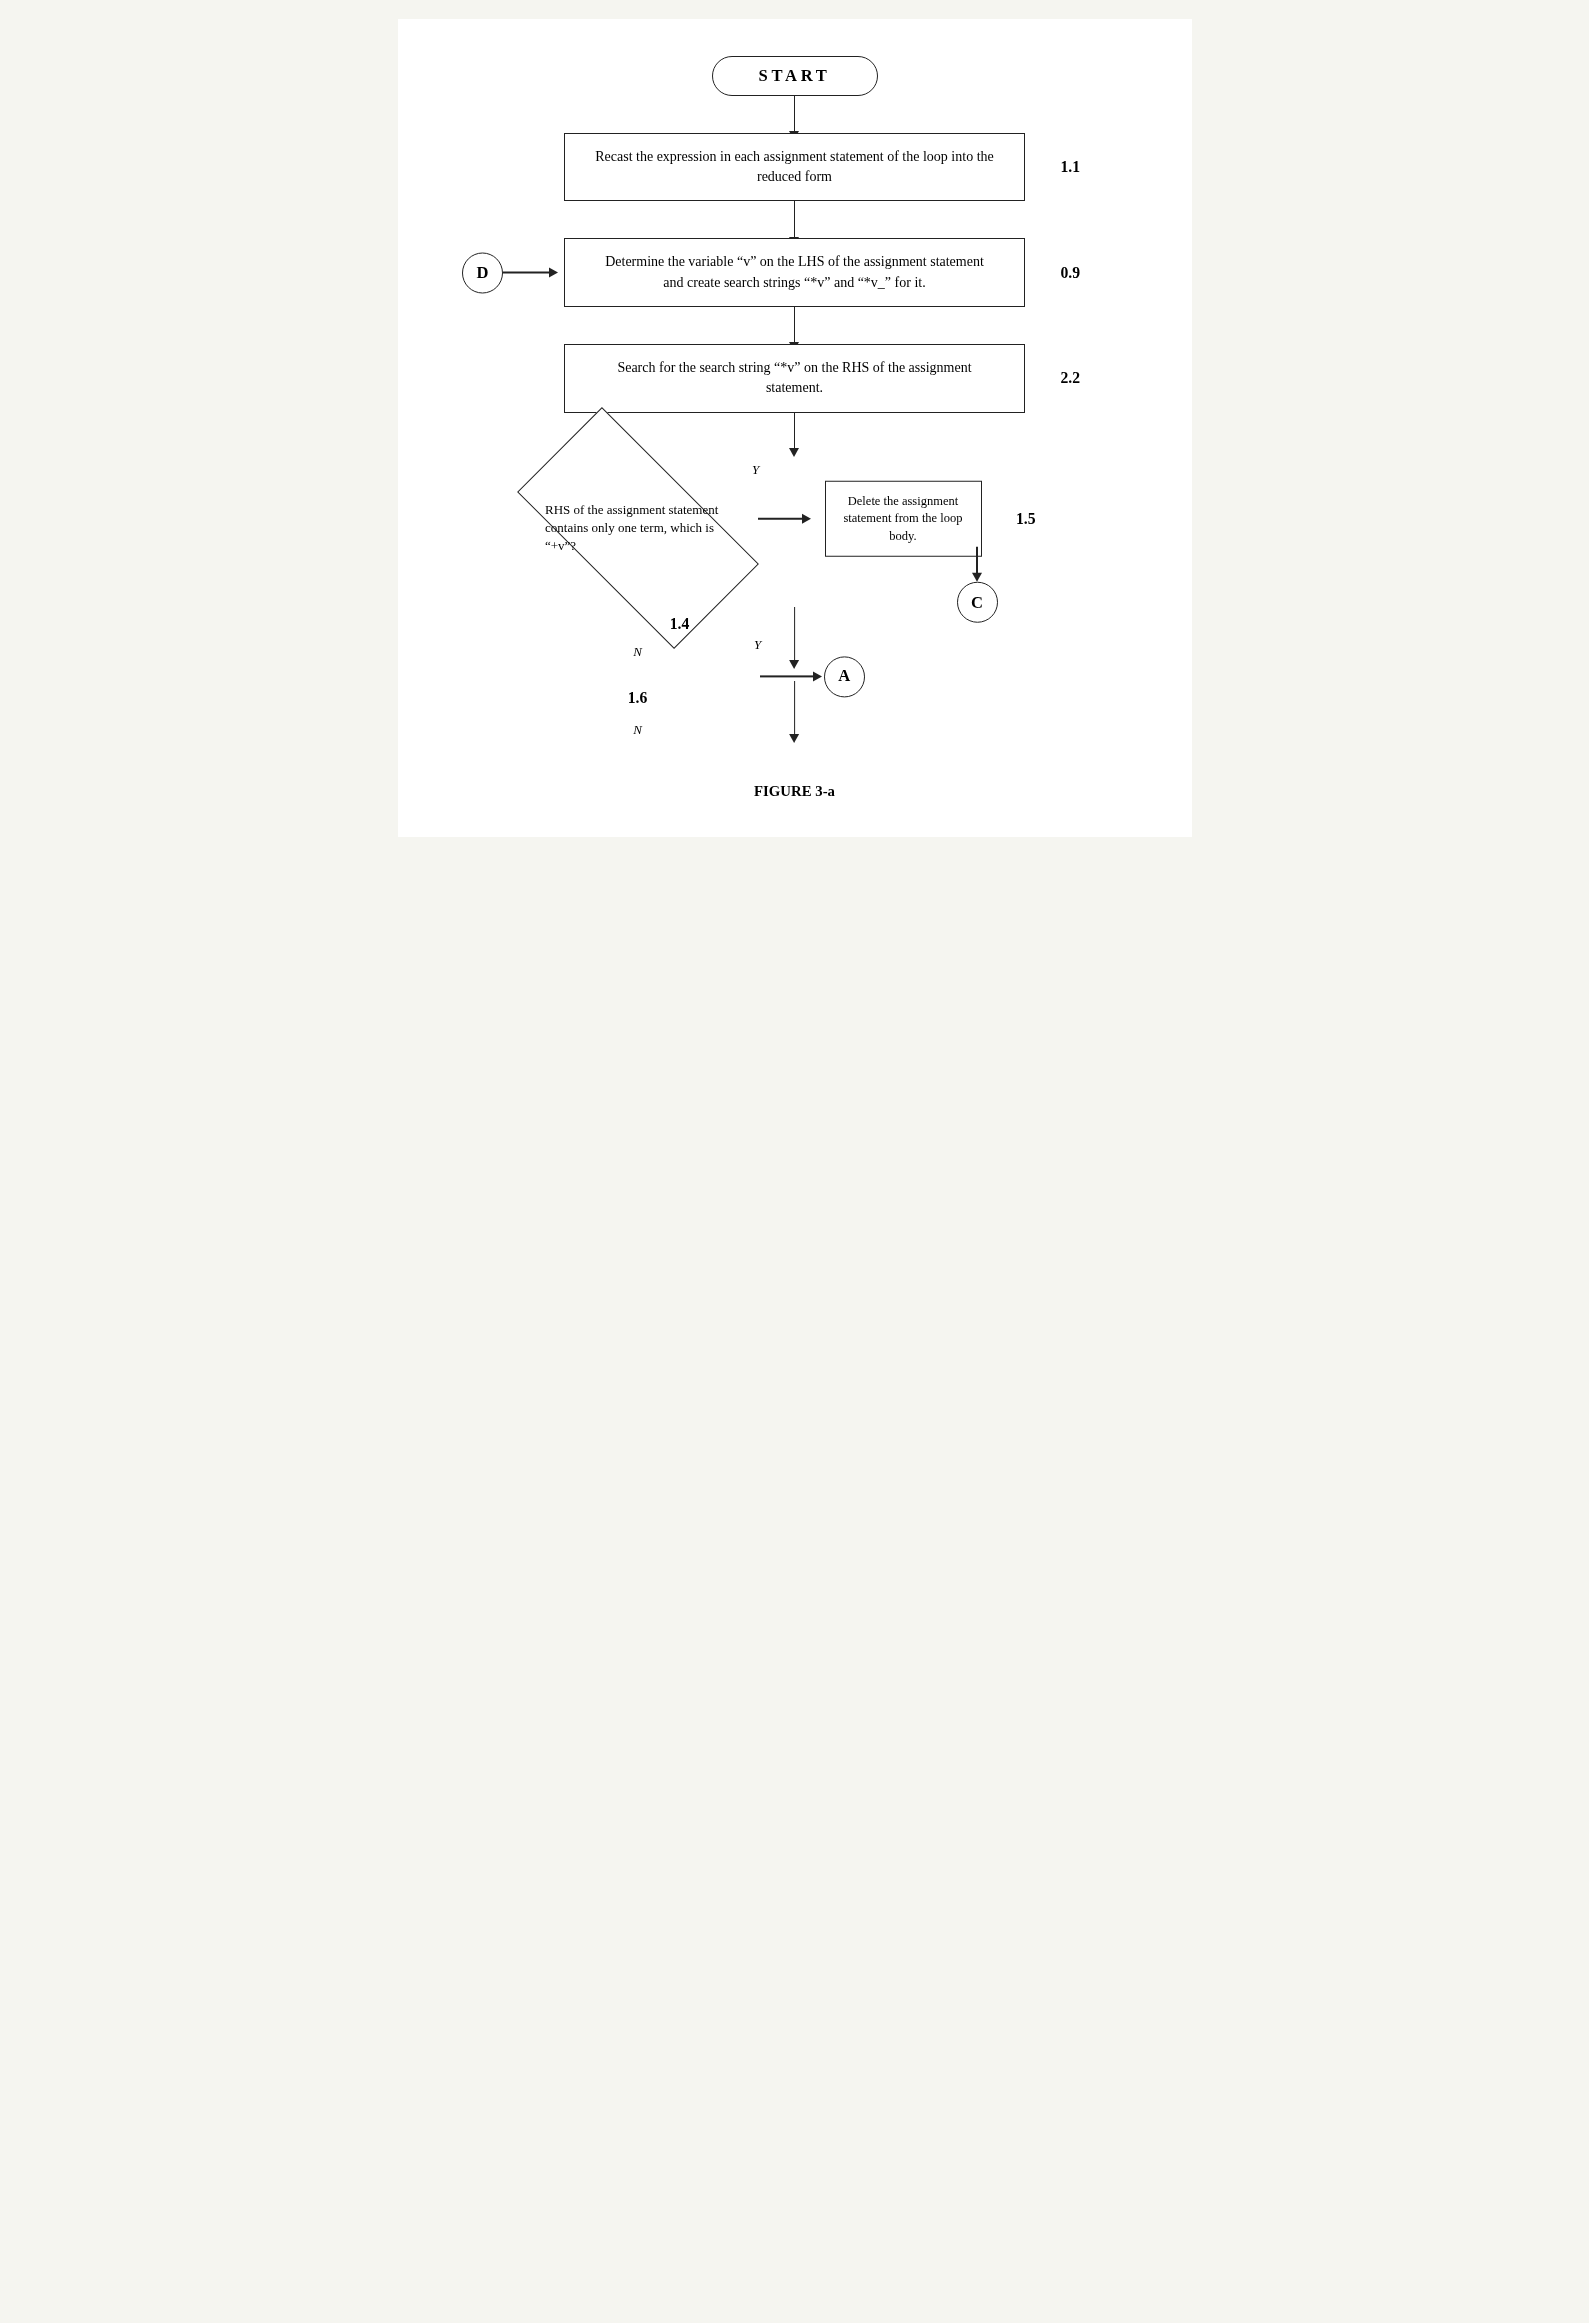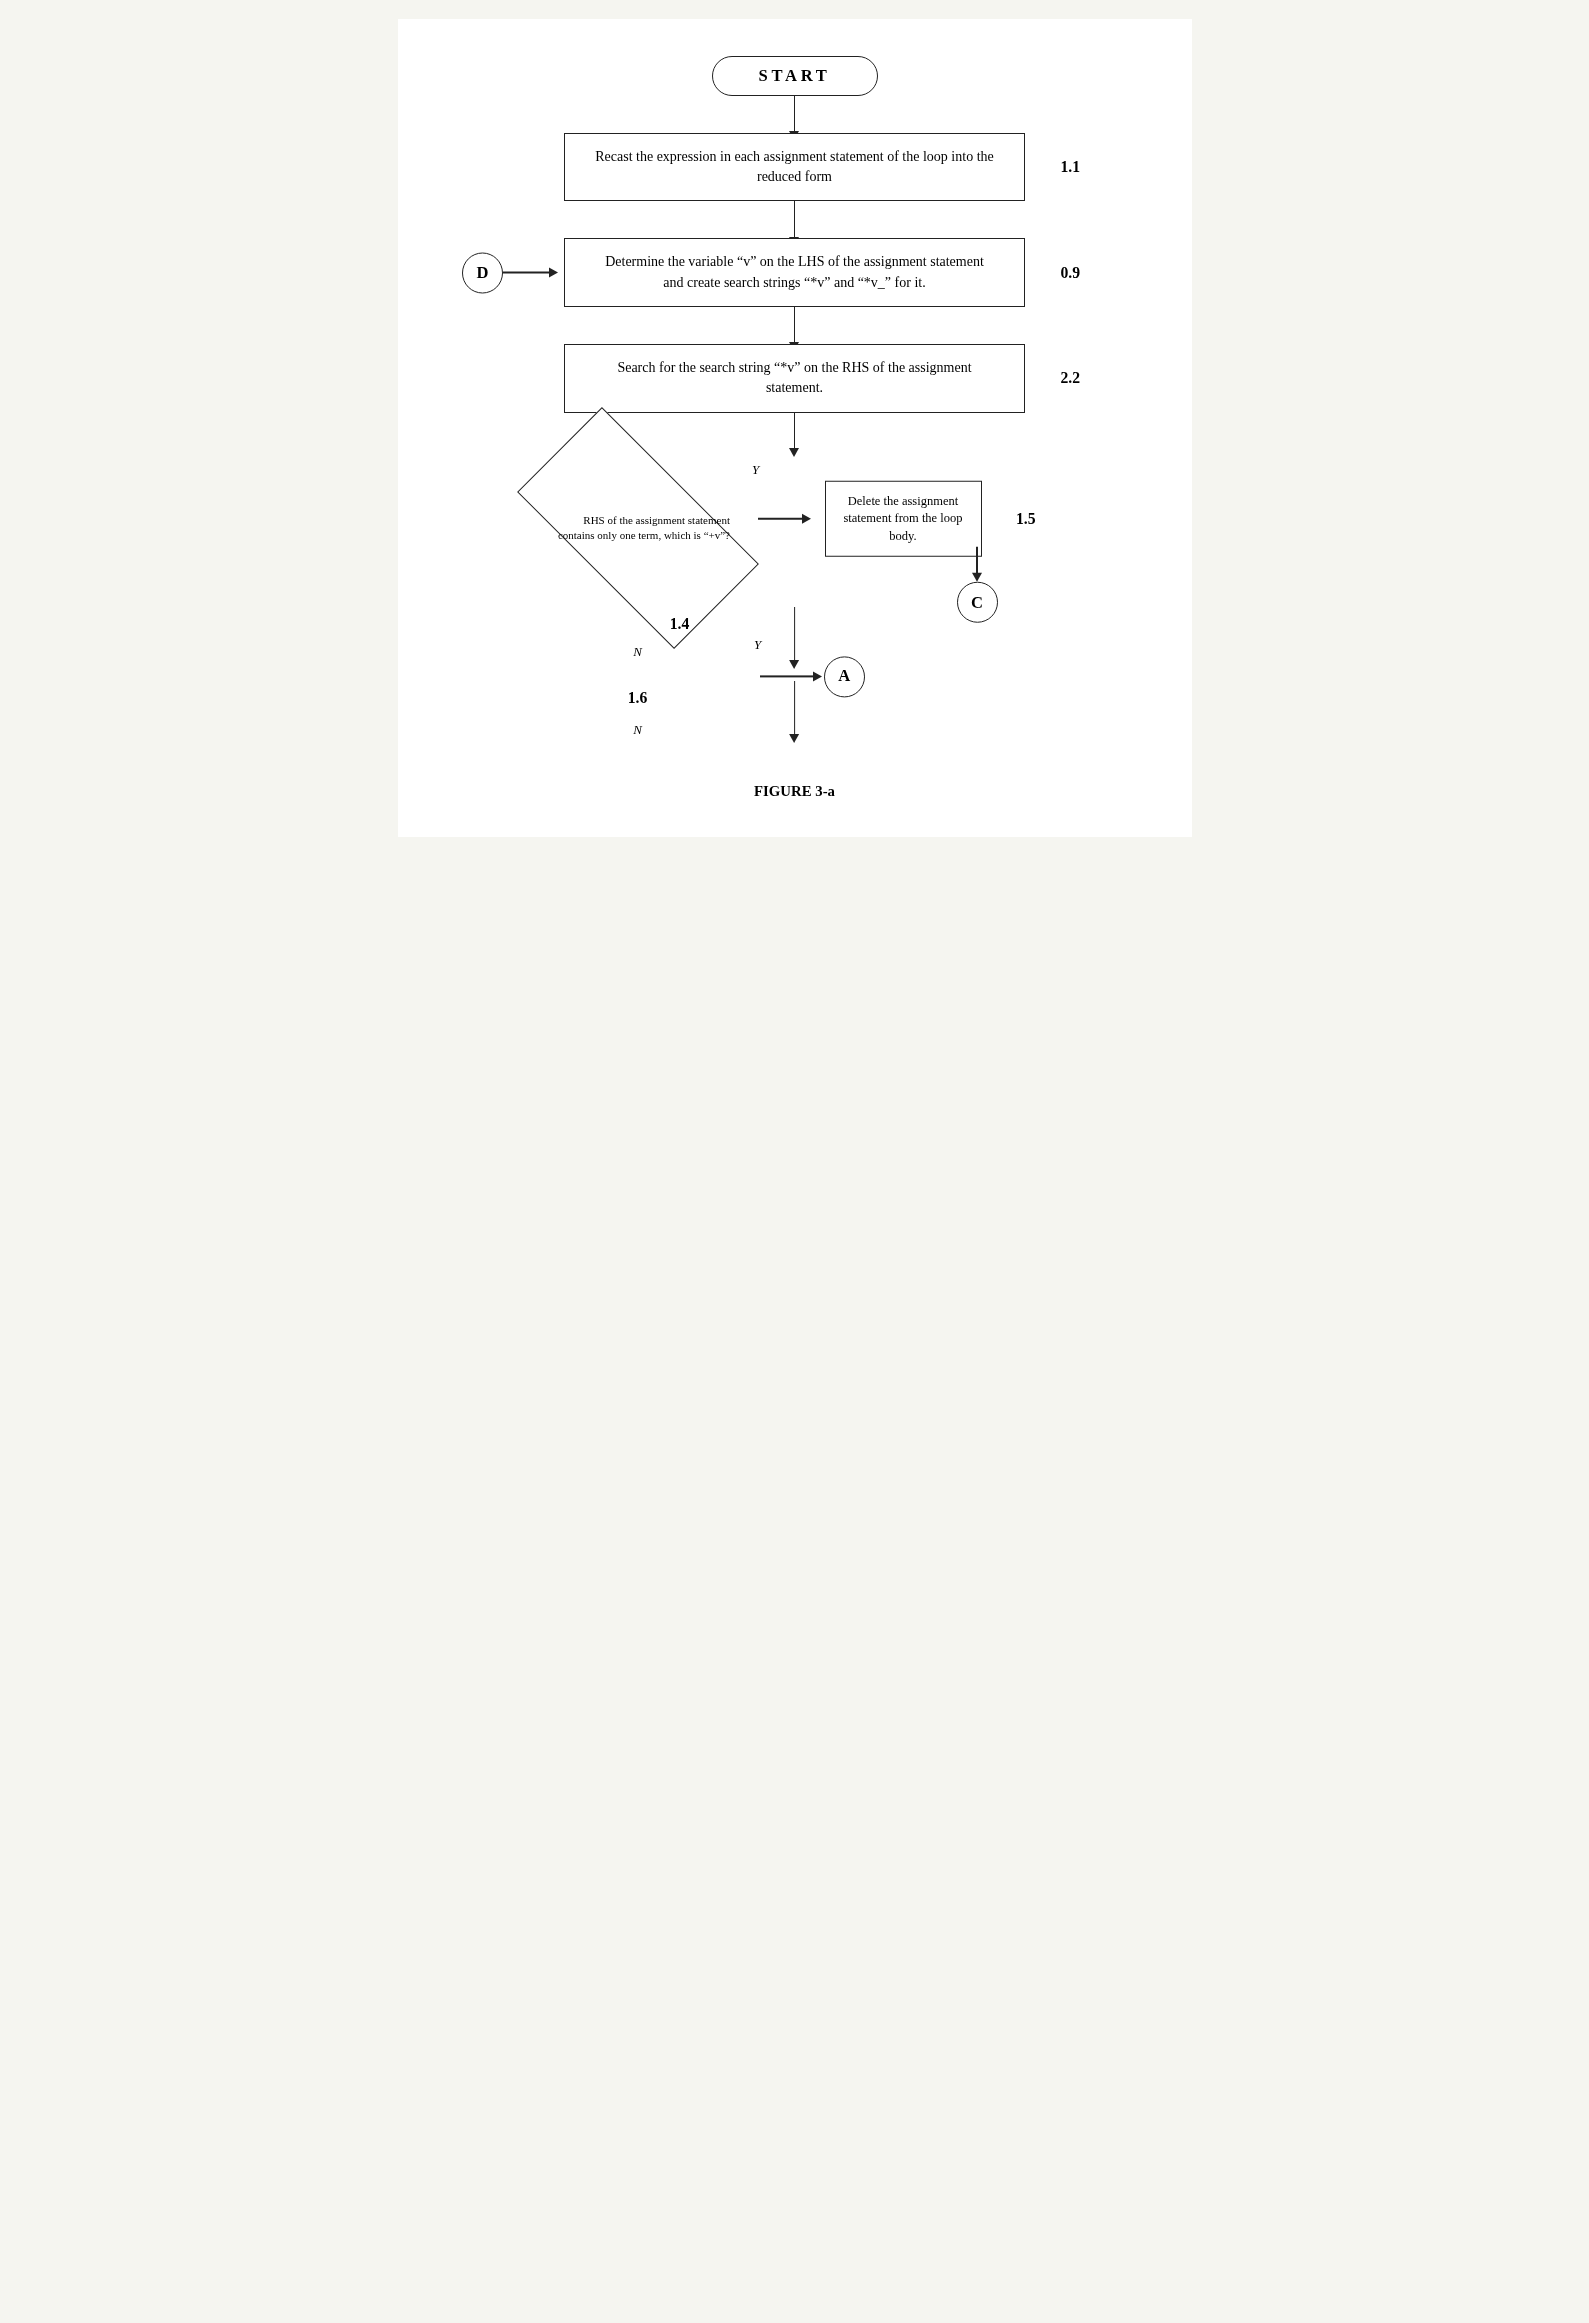--- a/index.html
+++ b/index.html
@@ -144,21 +144,21 @@
     </div>
 
     <div class="arrow-down" style="height:37px;"></div>
 
     <div style="position:relative; width:646px; display:flex; align-items:center; justify-content:flex-start;">
 
       <div style="position:relative; width:332px; display:flex; justify-content:center;">
 
         <div style="position:relative; width:277px; height:157px; display:flex; justify-content:center; align-items:center;">
           <div style="width:222px; height:120px; background:white; border:1.8px solid #222; transform:rotate(45deg); position:absolute;"></div>
-          <div style="position:relative; z-index:2; text-align:right; font-size:11px; line-height:1.4; width:185px; padding:0;">
+          <div style="position:relative; z-index:2; text-align:left; font-size:13px; line-height:1.4; width:185px; padding:0;">
             <span>RHS of the assignment statement contains only one term, which is “+v”?</span>
           </div>
         </div>
 
         <div style="position:absolute; bottom:-26px; left:50%; transform:translateX(-50%); font-size:15.7px; font-weight:bold;margin-left:42px;">1.4</div>
 
         <div style="position:absolute; bottom:-55px; left:50%; transform:translateX(-50%); display:flex; flex-direction:column; align-items:center;">
           <span style="font-size:13px; font-style:italic; margin-bottom:1.8px;">N</span>
         </div>
       </div>

